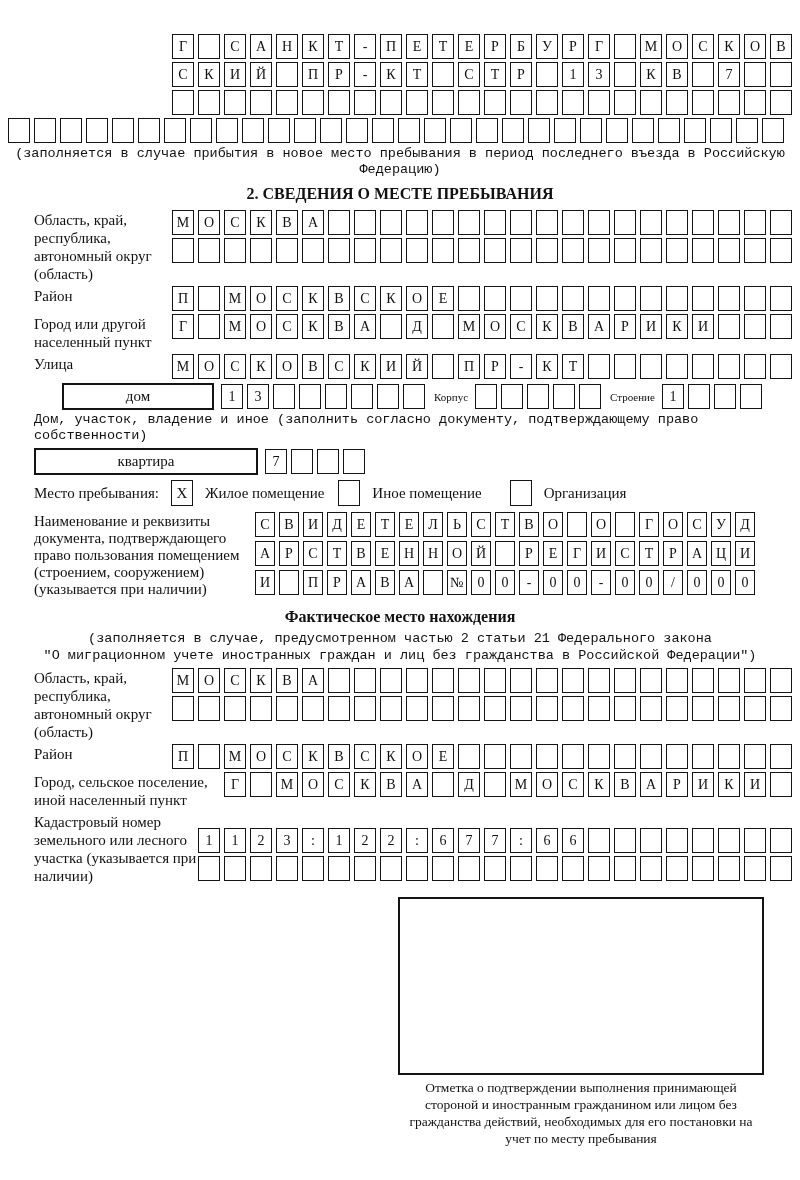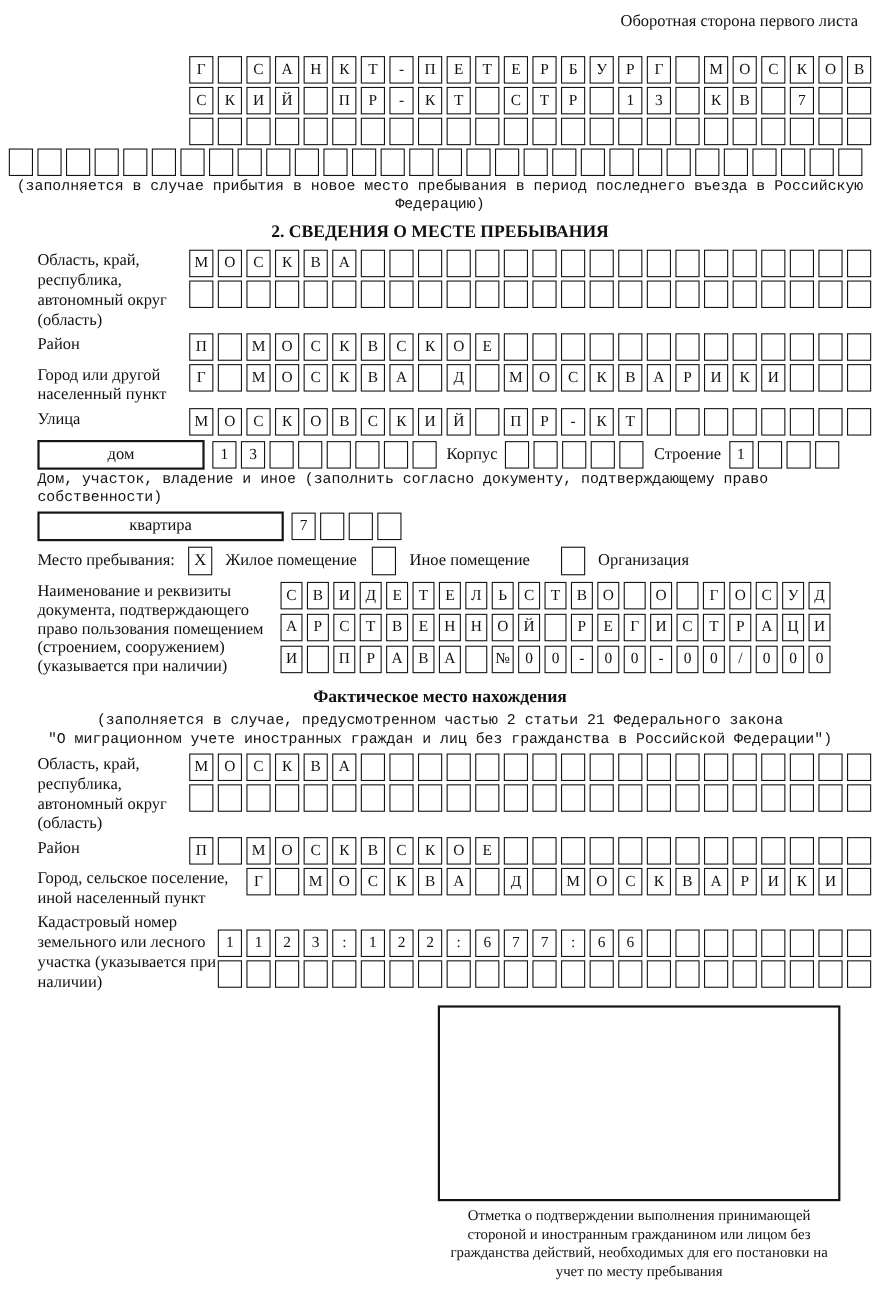--- a/index.html
+++ b/index.html
@@ -36,23 +36,23 @@
   .full-row { margin-top: 3px; }
   .cap-top { margin-top: 3px; }
   .sec-title { margin-top: 7px; margin-bottom: 7px; }
 
   .house-row { display: flex; align-items: center; margin: 4px 0 2px 0; padding-left: 26px; }
   .widebox {
     border: 2px solid #141414; height: 27px;
     display: flex; align-items: center; justify-content: center;
     font-size: 15px;
   }
-  .wb-dom { width: 152px; margin-right: 7px; }
+  .wb-dom { width: 152px; margin-right: 7px; margin-left: 28px; }
   .wb-kv  { width: 224px; margin-right: 7px; }
-  .inline-label { font-size: 15px; margin: 0 7px 0 9px; }
+  .inline-label { font-size: 11px; margin: 0 7px 0 9px; }
   .sub-caption { margin: 2px 0 3px 0; padding-left: 26px; }
 
   .place-row { display: flex; align-items: center; padding-left: 26px; margin-top: 5px; }
   .checkbox {
     width: 22px; height: 26px; border: 1.6px solid #141414;
     display: flex; align-items: center; justify-content: center;
     font-size: 15px; margin: 0 12px;
   }
   .place-label { font-size: 15px; }
   .opt-gap { margin-left: 14px; }
@@ -69,21 +69,20 @@
 
   .stamp-wrap { margin-left: 390px; margin-top: 12px; width: 366px; }
   .stamp-box { width: 366px; height: 178px; border: 2px solid #141414; }
   .stamp-note { margin-top: 4px; font-size: 13.5px; line-height: 17px; text-align: center; }
 </style>
 </head>
 <body>
 
 <div>
 
-  <div class="side-note">Оборотная сторона первого листа</div>
 
   <div class="fblock pa-block">
     <div class="rows-col right">
       <div class="cells">
           <div class="cell">Г</div>
           <div class="cell"></div>
           <div class="cell">С</div>
           <div class="cell">А</div>
           <div class="cell">Н</div>
           <div class="cell">К</div>

